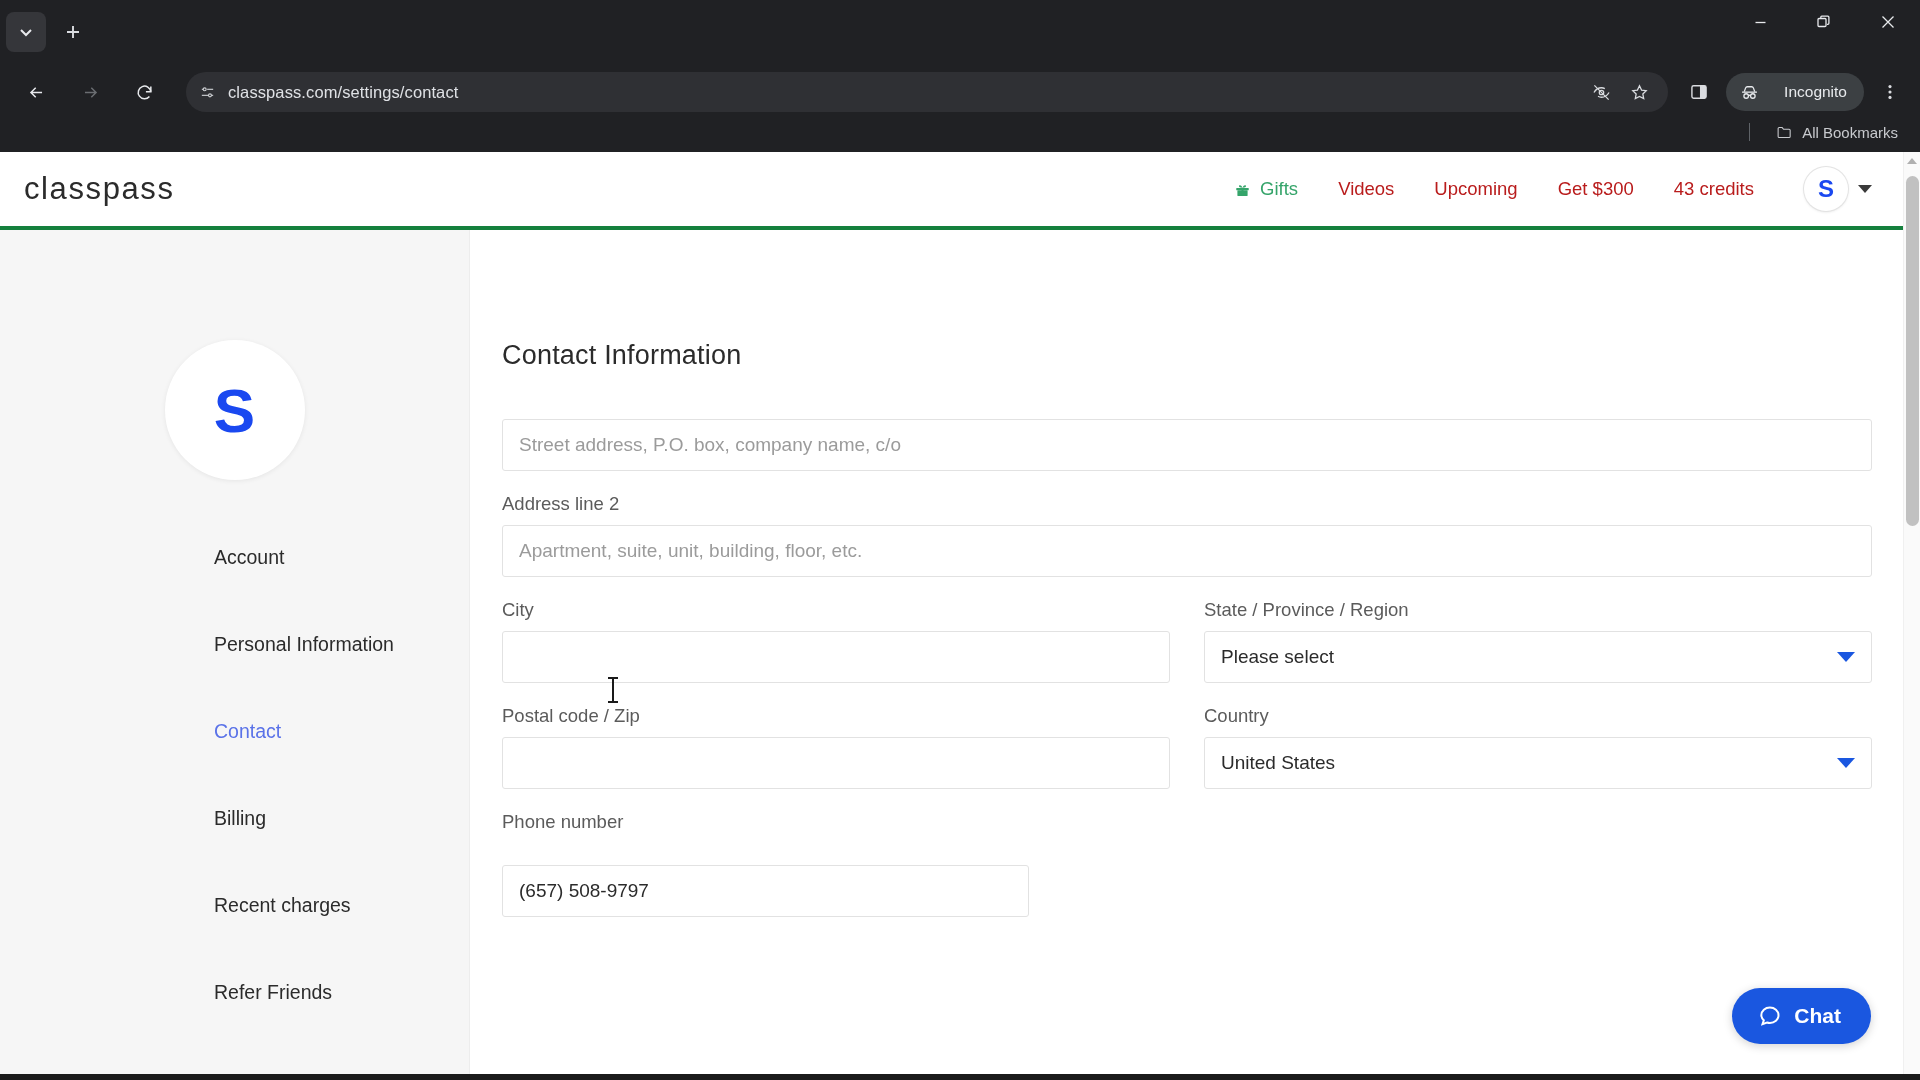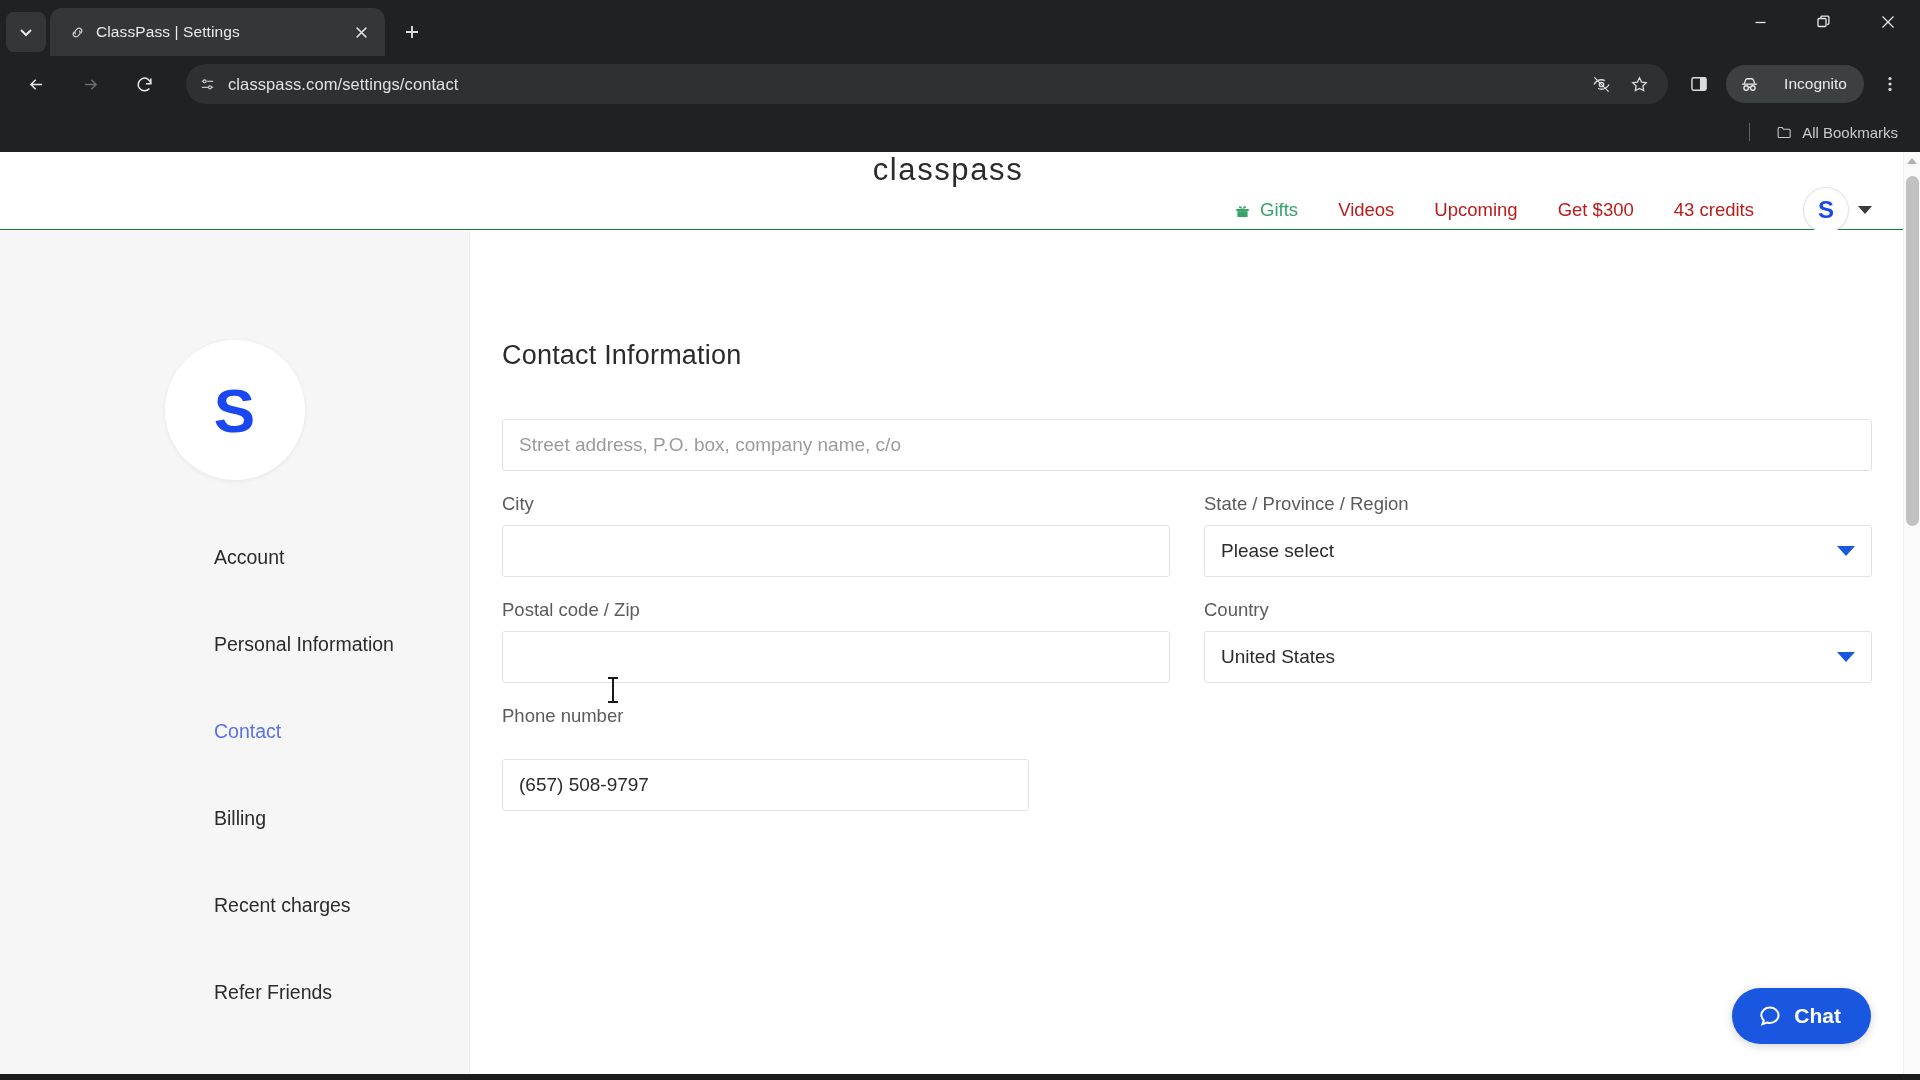--- a/index.html
+++ b/index.html
@@ -37,21 +37,21 @@
   }
   .tab-close { width:24px; height:24px; display:flex; align-items:center; justify-content:center; border-radius:50%; }
   .tab-close svg { width:13px; height:13px; stroke:#dadce0; stroke-width:1.8; }
   .newtab { width: 34px; height: 34px; margin: 0 0 7px 10px; display:flex; align-items:center; justify-content:center; border-radius:50%; }
   .newtab svg { width:16px; height:16px; stroke:#dadce0; stroke-width:1.9; }
 
   .wincontrols { margin-left:auto; display:flex; height:56px; align-items:flex-start; }
   .wc { width: 64px; height: 44px; display:flex; align-items:center; justify-content:center; }
   .wc svg { stroke:#e8eaed; stroke-width:1.3; fill:none; }
 
-  .toolbar { height: 56px; background:#202124; display:flex; align-items:center; padding: 0 10px; gap: 2px; }
+  .toolbar { height: 56px; background:#202124; display:flex; align-items:flex-end; padding: 0 10px; gap: 2px; }
   .navbtn { width:40px; height:40px; border-radius:50%; display:flex; align-items:center; justify-content:center; margin:0 6px; }
   .navbtn svg { width:19px; height:19px; fill:none; stroke:#e8eaed; stroke-width:1.9; }
   .navbtn.disabled svg { stroke:#6a6d71; }
 
   .omnibox {
     flex:1 1 auto; height: 40px; background:#2f3034; border-radius: 20px;
     display:flex; align-items:center; padding: 0 8px 0 6px; margin-left: 14px; gap: 6px;
   }
   .omni-icon { width:30px; height:30px; border-radius:50%; display:flex; align-items:center; justify-content:center; flex:0 0 30px; }
   .omni-icon svg { width:17px; height:17px; stroke:#cfd1d4; fill:none; stroke-width:1.6; }
@@ -76,21 +76,21 @@
   .bm-sep { width:1px; height:18px; background:#5f6368; margin-right: 18px; }
   .bm-all { display:flex; align-items:center; gap:9px; padding: 5px 8px; border-radius:5px; }
   .bm-all .label { color:#c8cace; font-size:15px; }
   .bm-all svg { width:17px; height:17px; stroke:#c8cace; fill:none; stroke-width:1.5; }
 
   
   .viewport { flex:1 1 auto; position:relative; background:#fff; overflow:hidden; }
 
   .site-header {
     height: 78px; background:#fff; display:flex; align-items:center;
-    padding: 0 48px 0 22px; border-bottom: 1px solid #15803d; flex-direction: column;
+    padding: 0 48px 0 22px; border-bottom: 4px solid #15803d;
   }
   .logo { font-size: 31px; letter-spacing: 1.6px; color:#2b2b2b; font-weight:400; margin-left: 2px; }
   .nav { margin-left:auto; display:flex; align-items:center; gap: 0; }
   .nav-item {
     font-size: 18.5px; color:#b91c1c; padding: 0 20px; white-space:nowrap;
     display:flex; align-items:center; gap: 9px;
   }
   .nav-item.gifts { color:#35a46a;text-align:right; }
   .nav-item.gifts svg { width:17px; height:17px; }
   .avatar-wrap { display:flex; align-items:center; gap:10px; margin-left: 30px; }
@@ -178,34 +178,20 @@
 
 <div class="browser">
 
   <div class="tabstrip">
     <div class="tab-search-btn">
       <svg viewBox="0 0 16 16">
           <path d="M3 6l5 5 5-5"></path>
         </svg>
     </div>
 
-    <div class="tab">
-      <span class="tab-favicon">
-        <svg viewBox="0 0 24 24">
-            <path d="M9.5 14.5a4 4 0 0 1 0-5.6l2.2-2.2a4 4 0 0 1 5.6 5.6l-1 1"></path>
-            <path d="M14.5 9.5a4 4 0 0 1 0 5.6l-2.2 2.2a4 4 0 0 1-5.6-5.6l1-1"></path>
-          </svg>
-      </span>
-      <span class="tab-title">ClassPass | Settings</span>
-      <span class="tab-close">
-        <svg viewBox="0 0 16 16">
-            <path d="M2 2l12 12M14 2L2 14"></path>
-          </svg>
-      </span>
-    </div>
 
     <div class="newtab">
       <svg viewBox="0 0 16 16">
           <path d="M8 2v12M2 8h12"></path>
         </svg>
     </div>
 
     <div class="wincontrols">
       <div class="wc">
         <svg width="13" height="13" viewBox="0 0 13 13">
@@ -359,20 +345,26 @@
 
       <div class="main">
         <div class="form-title">Contact Information</div>
 
         <div class="field">
           <div class="input-box">
             <span class="ph">Street address, P.O. box, company name, c/o</span>
           </div>
         </div>
 
+        <div class="field">
+          <div class="field-label">Address line 2</div>
+          <div class="input-box">
+            <span class="ph">Apartment, suite, unit, building, floor, etc.</span>
+          </div>
+        </div>
 
         <div class="row2">
           <div class="col field">
             <div class="field-label">City</div>
             <div class="input-box"></div>
           </div>
           <div class="col field">
             <div class="field-label">State / Province / Region</div>
             <div class="input-box select-box">
               <span>Please select</span>

